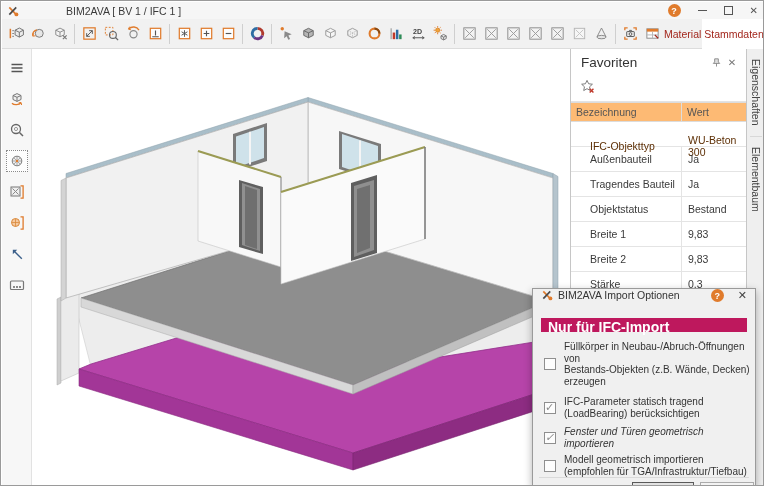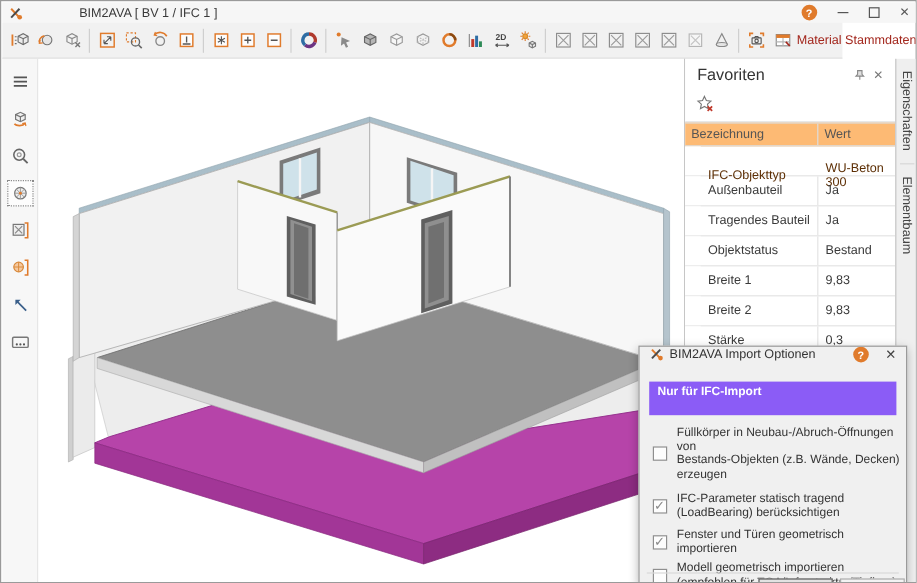--- a/index.html
+++ b/index.html
@@ -46,26 +46,26 @@
   .frow.sel .fcl,.frow.sel .fcv{background:#5eead4;color:#5d2f05;border-right-color:#c97a32;margin-top:24px;}
   
   #tabstrip{position:absolute;left:745px;top:48px;width:18px;height:437px;background:#efefef;border-left:1px solid #c6c6c6;display:flex;flex-direction:column;align-items:center;}
   .vtab{writing-mode:vertical-rl;font-size:10.5px;color:#444;padding:10px 0;cursor:default;}
   .vtab:first-child{border-bottom:1px solid #d8d8d8;}
   
   #dialog{position:absolute;left:531px;top:287px;width:224px;height:198px;background:#f0f0f0;border:1px solid #9a9a9a;box-shadow:0 3px 8px rgba(0,0,0,.3);overflow:hidden;}
   #dlgtitle{height:24px;display:flex;align-items:flex-start;padding:0 8px;}
   #dlgtitle .dtext{font-size:10.5px;color:#333;margin-left:5px;flex:1;}
   #dlgtitle .dclose{color:#444;font-size:11px;margin-left:14px;}
-  #dlgbanner{margin:5px 8px 0 8px;height:28px;background:#8b5cf6;color:#fff;font-size:10px;font-weight:bold;line-height:18px;padding-left:7px;}
+  #dlgbanner{margin:5px 8px 0 8px;height:14px;background:#be185d;color:#fff;font-size:14px;font-weight:bold;line-height:18px;padding-left:7px;}
   .cbrow{display:flex;align-items:center;margin:0 0 0 11px;}
   .cb{width:12px;height:12px;border:1px solid #8f8f8f;background:#fdfdfd;margin-right:8px;margin-top:0;position:relative;flex:0 0 auto;}
   .cb.checked::after{content:"✓";position:absolute;left:0px;top:-2px;font-size:11px;color:#8a8a8a;}
   .cblabel{font-size:10px;color:#333;line-height:11.5px;white-space:pre-line;width:196px;}
-  #cb0{margin-top:9px;} #cb1{margin-top:9px;} #cb2{margin-top:7px;} #cb3{margin-top:5px;}
+  #cb0{margin-top:9px;} #cb1{margin-top:9px;} #cb2{margin-top:7px;font-style:italic;} #cb3{margin-top:5px;}
   #dlgsep{position:absolute;left:6px;right:6px;top:188px;height:1px;background:#dadada;}
   .pbtn{position:absolute;top:193px;height:22px;background:#eee;}
   #pbtn-ok{left:99px;width:62px;border:1.4px solid #5a5a5a;background:#e2e2e2;}
   #pbtn-cancel{left:167px;width:54px;border:1px solid #ababab;background:#f3f3f3;}
 </style>
 </head>
 <body>
 
 <div id="win">
 

